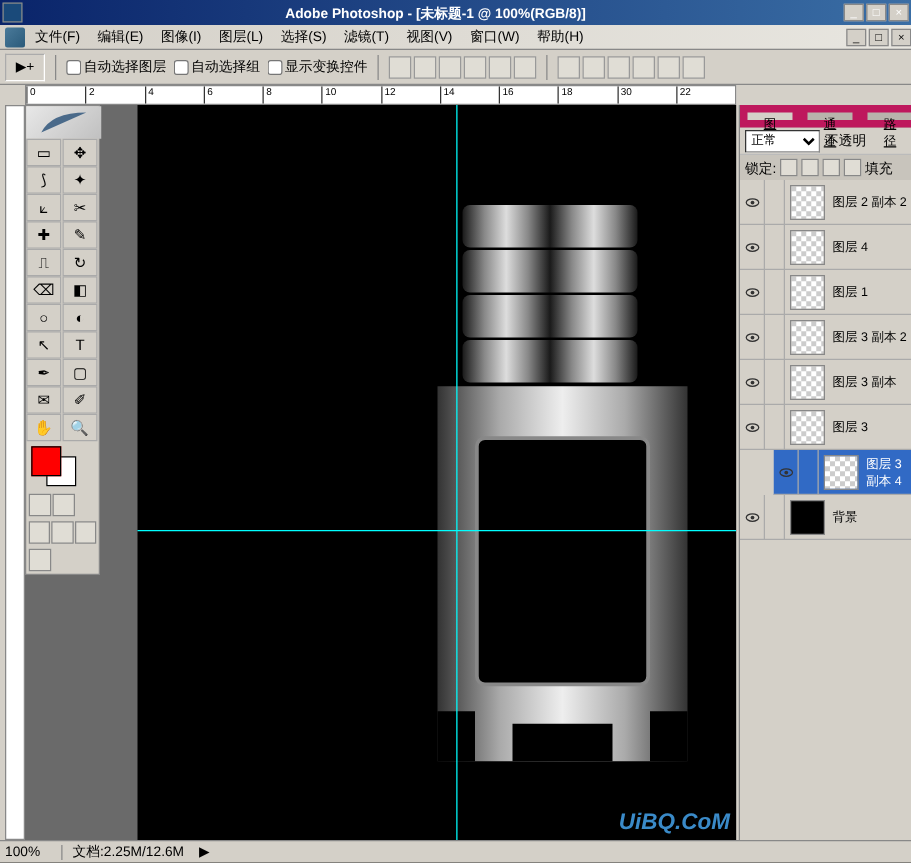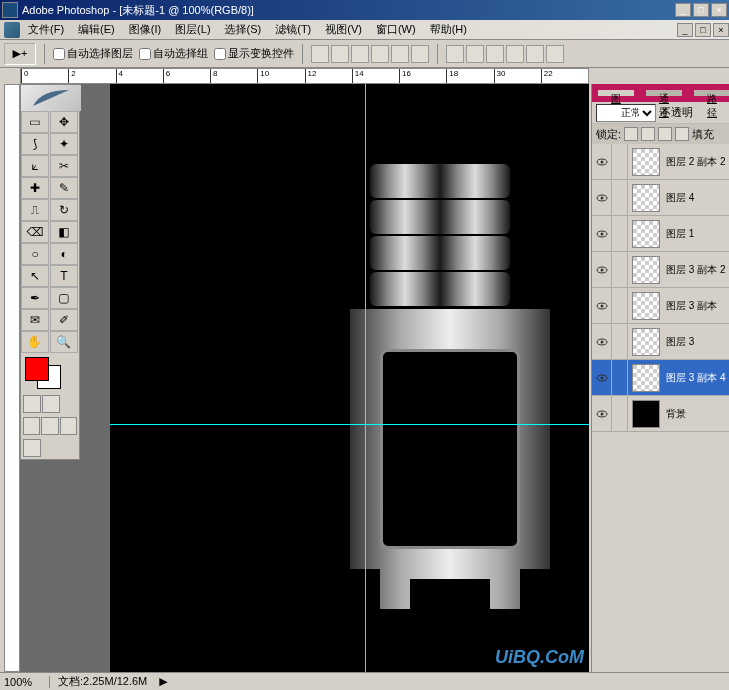--- a/index.html
+++ b/index.html
@@ -1,19 +1,19 @@
 <!DOCTYPE html>
 <html><head>
 <meta charset="utf-8">
 <style>
 * { margin: 0; padding: 0; box-sizing: border-box; font-family: "Microsoft YaHei", Arial, sans-serif; font-size: 11px; }
 body { background: #d4d0c8; width: 729px; height: 690px; overflow: hidden; position: relative; }
 .titlebar { background: linear-gradient(to right, #0a246a, #3a6ea5); height: 20px; display: flex; align-items: center; padding: 0 2px; color: white; }
 .titlebar-icon { width: 16px; height: 16px; background: #1a4a7a; border: 1px solid #888; margin-right: 4px; }
-.titlebar-text { flex: 1; font-weight: normal; font-size: 11px; }
+.titlebar-text { flex: 1; font-weight: bold; font-size: 11px; text-align: center; }
 .window-controls { display: flex; gap: 2px; }
 .window-btn { width: 16px; height: 14px; background: #d4d0c8; border: 1px solid #888; display: flex; align-items: center; justify-content: center; font-size: 9px; cursor: pointer; }
 .menubar { height: 20px; background: linear-gradient(to right, #d4d0c8, #e8e6e0); display: flex; align-items: center; padding-left: 4px; gap: 2px; border-bottom: 1px solid #888; }
 .feather-icon { width: 16px; height: 16px; background: linear-gradient(135deg, #4a7a9a, #2a5a7a); border-radius: 2px; }
 .menu-item { padding: 2px 6px; cursor: pointer; }
 .optionbar { height: 28px; background: #d4d0c8; display: flex; align-items: center; padding: 0 4px; gap: 6px; border-bottom: 1px solid #888; }
 .tool-preset { width: 32px; height: 22px; border: 1px inset #fff; background: #d4d0c8; display: flex; align-items: center; justify-content: center; }
 .option-check { display: flex; align-items: center; gap: 2px; }
 .option-check input { width: 12px; height: 12px; }
 .option-sep { width: 1px; height: 20px; background: #888; margin: 0 2px; }
@@ -41,26 +41,26 @@
 .watch-body { position: absolute; top: 145px; left: 0; width: 200px; height: 300px; background: linear-gradient(to right, #333, #aaa, #eee, #aaa, #333); }
 .watch-inner { position: absolute; top: 40px; left: 30px; width: 140px; height: 200px; background: #000; border: 3px solid #888; border-radius: 8px; }
 .watch-cutout-l { position: absolute; bottom: 0; left: 0; width: 30px; height: 40px; background: #000; }
 .watch-cutout-r { position: absolute; bottom: 0; right: 0; width: 30px; height: 40px; background: #000; }
 .watch-cutout-m { position: absolute; bottom: 0; left: 60px; width: 80px; height: 30px; background: #000; }
 .panels { position: absolute; top: 84px; right: 0; width: 138px; bottom: 18px; background: #d4d0c8; border-left: 1px solid #888; }
 .panel-tabs { display: flex; height: 18px; background: #b8b4ac; }
 .panel-tab { padding: 2px 13px; background: #d4d0c8; border: 6px solid #be185d; font-size: 10px; cursor: pointer; text-decoration: underline; }
 .panel-tab.inactive { background: #b8b4ac; }
 .panel-row { height: 22px; display: flex; align-items: center; padding: 0 4px; gap: 4px; border-bottom: 1px solid #bbb; font-size: 10px; }
-.blend-select { width: 60px; height: 18px; background: #fff; border: 1px inset #888; font-size: 10px; padding-left: 20px; }
+.blend-select { width: 60px; height: 18px; background: #fff; border: 1px inset #888; font-size: 10px; }
 .lock-row { height: 20px; display: flex; align-items: center; padding: 0 4px; gap: 3px; font-size: 10px; background: #c8c4bc; }
 .lock-icon { width: 14px; height: 14px; border: 1px solid #888; background: #e0ddd5; }
 .layers-list { overflow-y: auto; }
 .layer-item { height: 36px; display: flex; align-items: center; border-bottom: 1px solid #aaa; background: #d4d0c8; cursor: pointer; }
-.layer-item.selected { background: #316ac5; color: white; }
+.layer-item.selected { background: #316ac5; color: white; margin-left: 27px; }
 .layer-eye { width: 20px; height: 36px; display: flex; align-items: center; justify-content: center; border-right: 1px solid #aaa; }
 .layer-link { width: 16px; height: 36px; border-right: 1px solid #aaa; }
 .layer-thumb { width: 28px; height: 28px; margin: 0 4px; background: repeating-conic-gradient(#fff 0 25%, #ccc 0 50%) 0 0/8px 8px; border: 1px solid #888; }
 .layer-thumb.black { background: #000; }
 .layer-name { flex: 1; font-size: 10px; padding-left: 2px; font-style: normal; }
 .layer-name.italic { }
 .statusbar { position: absolute; bottom: 0; left: 0; right: 0; height: 18px; background: #d4d0c8; border-top: 1px solid #888; display: flex; align-items: center; font-size: 10px; }
 .zoom-box { width: 50px; padding: 0 4px; border-right: 1px solid #888; }
 .doc-info { padding: 0 8px; }
 .watermark { position: absolute; bottom: 22px; right: 145px; font-size: 18px; font-weight: bold; font-style: italic; color: #3a8ac8; text-shadow: 1px 1px 0 #000; z-index: 20; }

